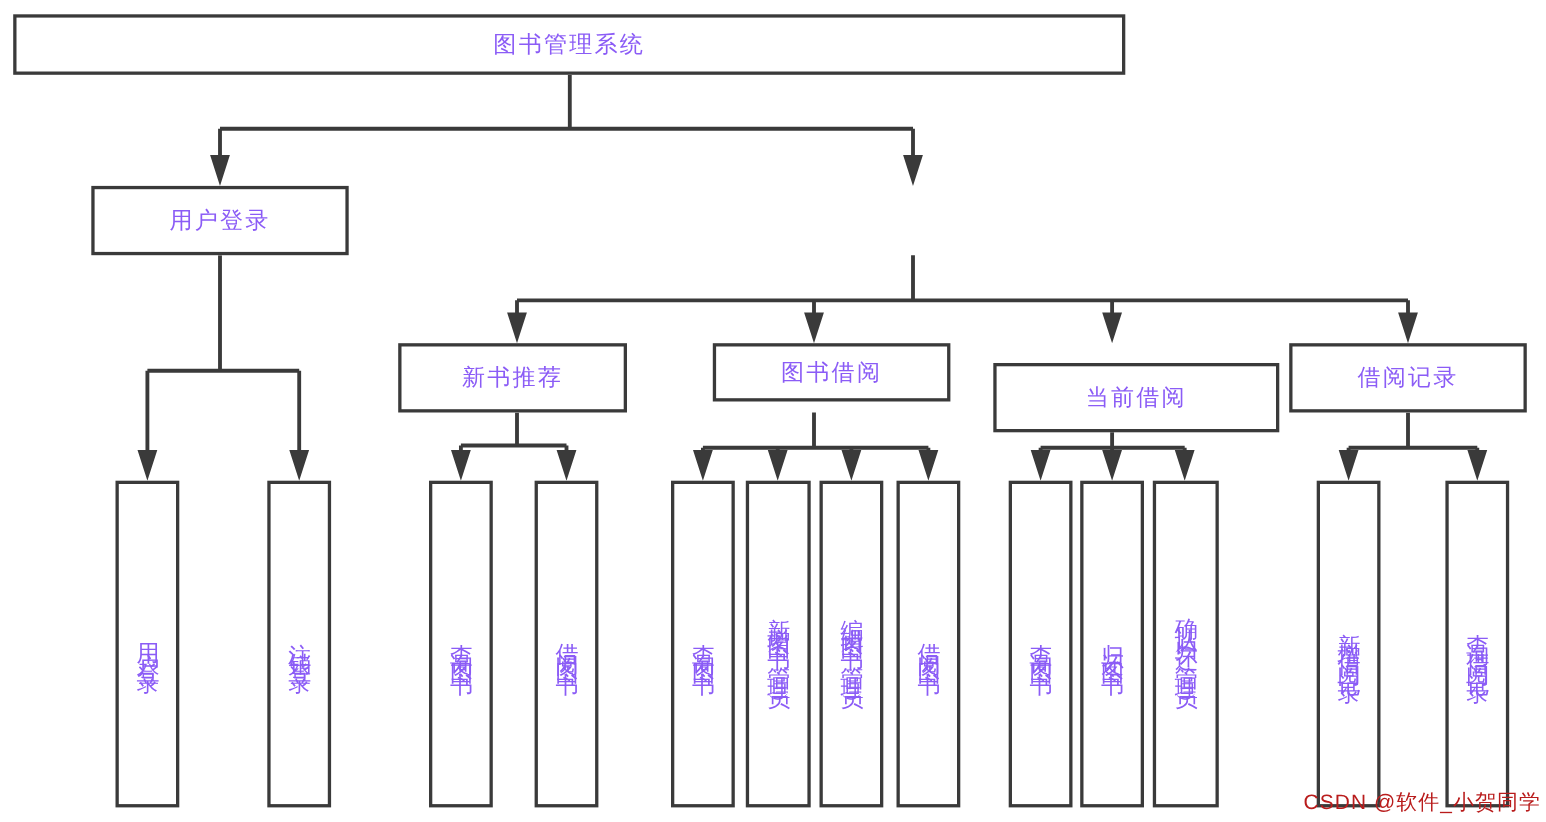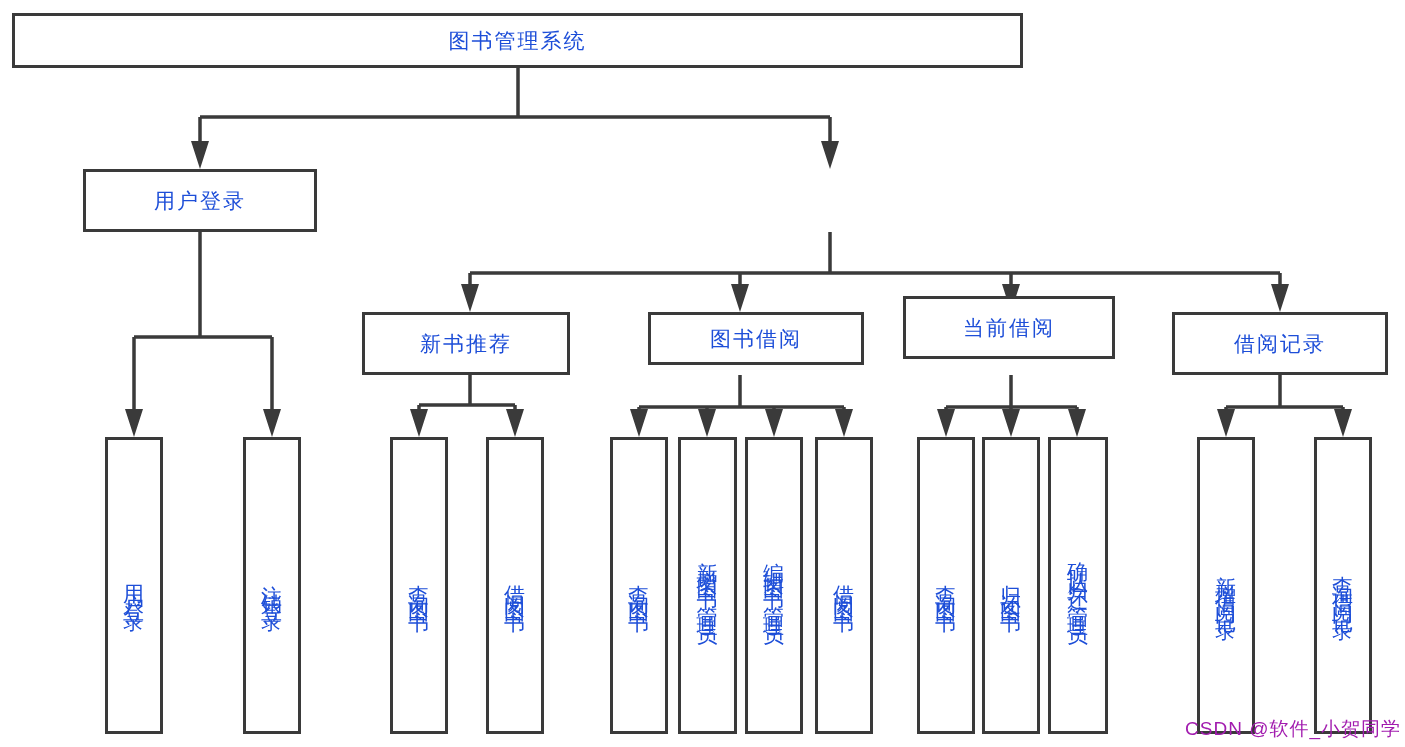--- a/index.html
+++ b/index.html
@@ -6,30 +6,31 @@
   .stage{
     position:relative;width:1405px;height:747px;background:#ffffff;
     font-family:"Liberation Sans","DejaVu Sans",sans-serif;overflow:hidden;
   }
   svg.wires{position:absolute;left:0;top:0;width:1405px;height:747px;pointer-events:none;}
   .wire{stroke:#3a3a3a;stroke-width:3.5;fill:none;}
   .head{fill:#3a3a3a;stroke:none;}
   .node{
     position:absolute;box-sizing:border-box;border:3px solid #3a3a3a;background:#ffffff;
     display:flex;align-items:center;justify-content:center;
-    color:#1d4ed8;font-size:21px;letter-spacing:2px;line-height:1.2;
+    color:#8b5cf6;font-size:21px;letter-spacing:2px;line-height:1.2;
     white-space:nowrap;
+    font-family:Liberation Serif, serif;
   }
   .node.v{
     writing-mode:vertical-rl;text-orientation:mixed;
     letter-spacing:9px;line-height:1;white-space:normal;
   }
   .watermark{
     position:absolute;right:4px;top:716px;
-    color:#a21caf;font-size:19px;letter-spacing:1px;
+    color:#b91c1c;font-size:19px;letter-spacing:1px;
   }
 </style>
 </head>
 <body>
 
 <div class="stage">
 
   <svg class="wires" viewBox="0 0 1405 747">
 
     <path class="wire" d="M518,68 V117 M200,117 H830 M200,117 V143 M830,117 V143"></path>
@@ -53,21 +54,21 @@
     <path class="wire" d="M1280,375 V407 M1226,407 H1343 M1226,407 V411 M1343,407 V411"></path>
     <path class="head" d="M1217,409 H1235 L1226,437 Z M1334,409 H1352 L1343,437 Z"></path>
   </svg>
 
   <div class="node" style="left:12px;top:13px;width:1011px;height:55px">图书管理系统</div>
 
   <div class="node" style="left:83px;top:169px;width:234px;height:63px">用户登录</div>
 
   <div class="node" style="left:362px;top:312px;width:208px;height:63px">新书推荐</div>
   <div class="node" style="left:648px;top:312px;width:216px;height:53px">图书借阅</div>
-  <div class="node" style="left:903px;top:296px;width:212px;height:63px">当前借阅</div>
+  <div class="node" style="left:903px;top:330px;width:260px;height:63px">当前借阅</div>
   <div class="node" style="left:1172px;top:312px;width:216px;height:63px">借阅记录</div>
 
   <div class="node v" style="left:105px;top:437px;width:58px;height:297px">用户登录</div>
   <div class="node v" style="left:243px;top:437px;width:58px;height:297px">注销登录</div>
 
   <div class="node v" style="left:390px;top:437px;width:58px;height:297px">查询图书</div>
   <div class="node v" style="left:486px;top:437px;width:58px;height:297px">借阅图书</div>
 
   <div class="node v" style="left:610px;top:437px;width:58px;height:297px">查询图书</div>
   <div class="node v" style="left:678px;top:437px;width:59px;height:297px">新增图书（管理员）</div>

